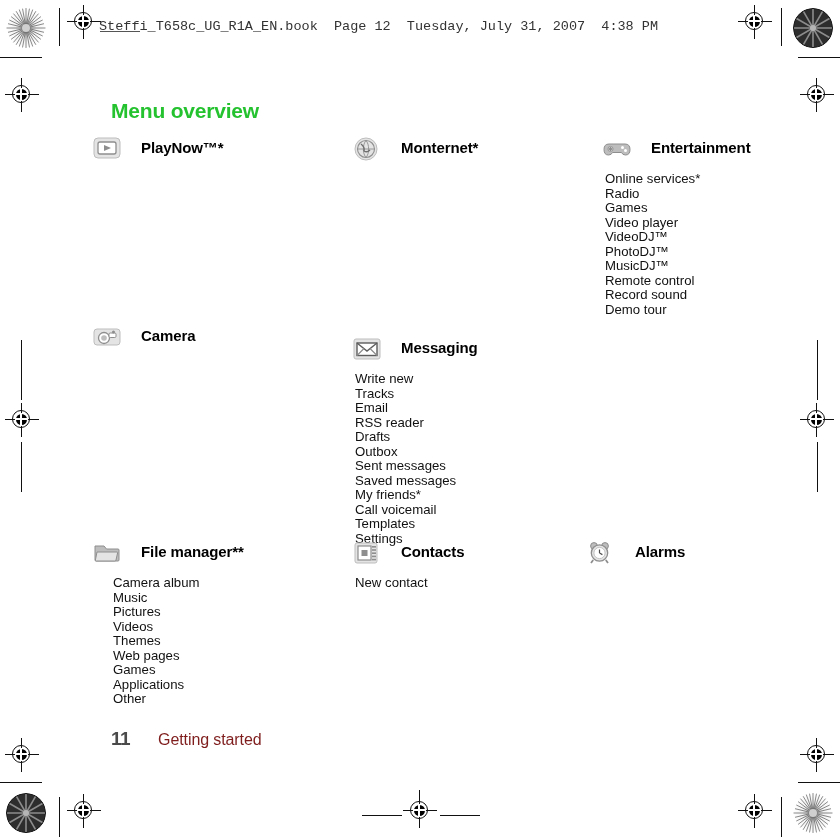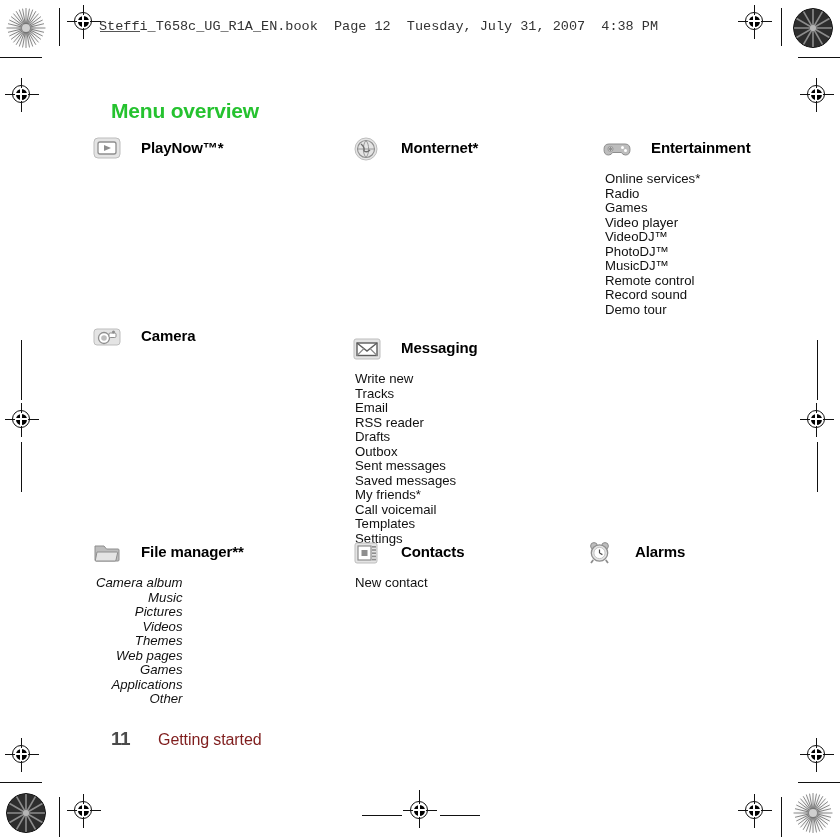--- a/index.html
+++ b/index.html
@@ -141,21 +141,21 @@
   }
   .block-list li {
     font-size: 13.2px;
     line-height: 14.5px;
     color: #111;
     white-space: nowrap;
     padding: 0;
   }
 
   
-  .menu-block.col1 .block-list { margin-left: 3px; font-style: italic; }
+  .menu-block.col1 .block-list { margin-left: 20px; }
   .menu-block.col2 .block-list { margin-left: 2px; }
   .menu-block.col3 .block-list { margin-left: 2px; }
 
   .footer {
     position: absolute;
     left: 111px;
     top: 728px;
     display: flex;
     align-items: baseline;
   }
@@ -499,21 +499,21 @@
         <li>Drafts</li>
         <li>Outbox</li>
         <li>Sent messages</li>
         <li>Saved messages</li>
         <li>My friends*</li>
         <li>Call voicemail</li>
         <li>Templates</li>
         <li>Settings</li>
       </ul>
     </div>
-    <div class="menu-block col1" style="left: 93px; top: 540px; text-align: right;">
+    <div class="menu-block col1" style="left: 93px; top: 540px;">
       <div class="block-head">
         <span class="block-icon">
           <svg width="30" height="26" viewBox="0 0 30 26">
         <path d="M2 6 H11 L13.5 9 H25 Q26 9 26 10 V20 Q26 21 25 21 H3 Q2 21 2 20 Z" fill="#bdbdbd" stroke="#8e8e8e" stroke-width="1"></path>
         <path d="M4 12 H24 Q24.8 12 24.6 12.9 L23 20 Q22.8 21 21.8 21 H3.2 Q2.2 21 2.4 20 L4 12 Z" fill="#e4e4e4" stroke="#8e8e8e" stroke-width="1"></path>
       </svg>
         </span>
         <span class="block-title">File manager**</span>
       </div>
       <ul class="block-list">

